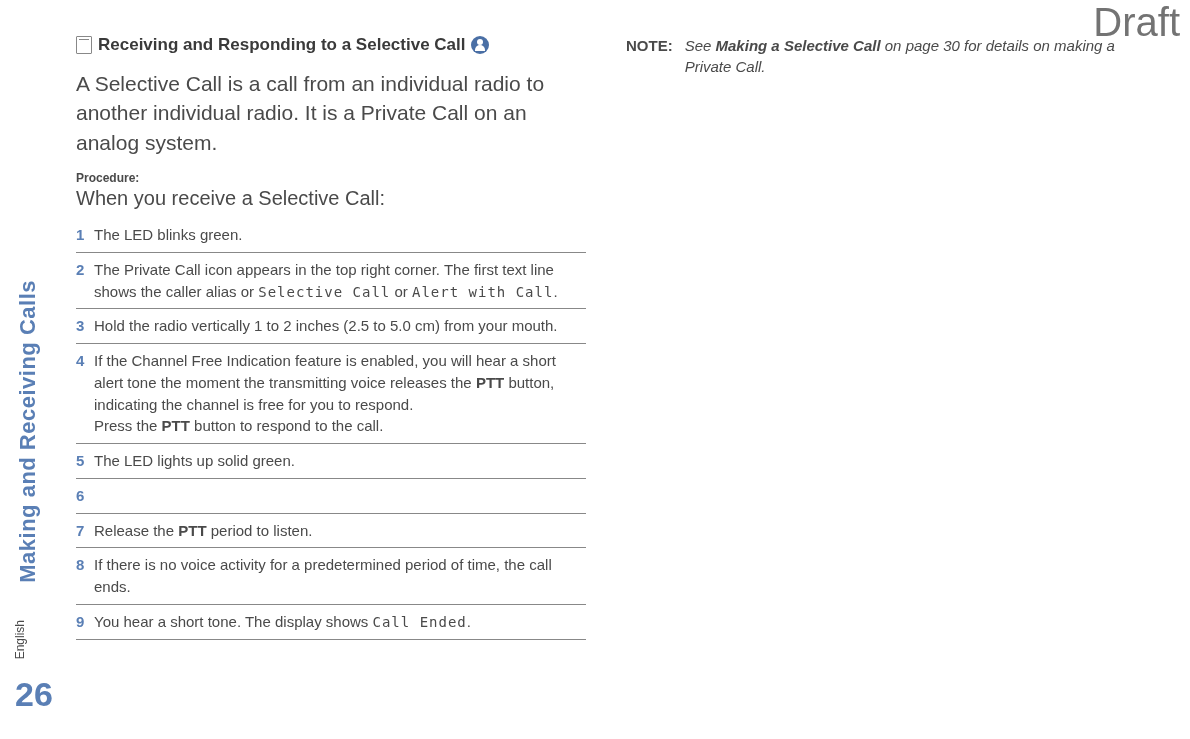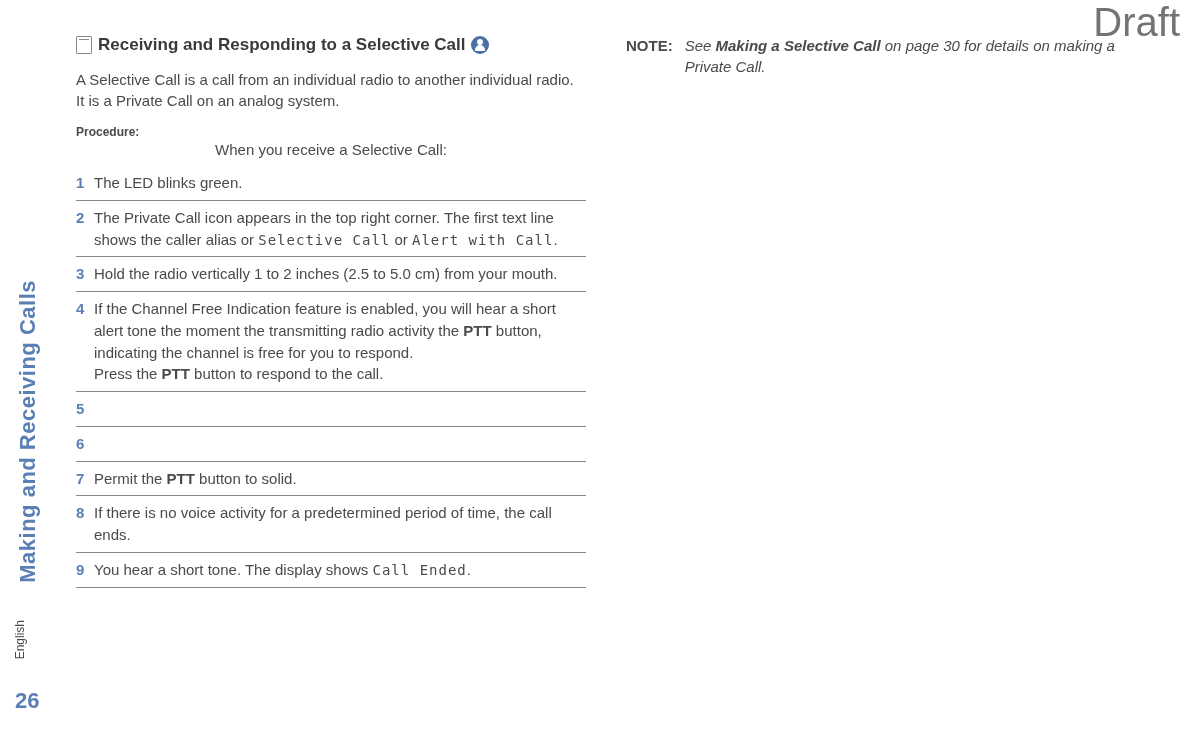--- a/index.html
+++ b/index.html
@@ -31,21 +31,21 @@
       font-weight: bold;
       font-size: 22px;
       letter-spacing: 0.5px;
     }
     .page-number {
       position: absolute;
       left: 15px;
       bottom: 25px;
       color: #5a7fb5;
       font-weight: bold;
-      font-size: 22px;
+      font-size: 34px;
     }
     .english-label {
       position: absolute;
       left: 13px;
       bottom: 80px;
       writing-mode: vertical-rl;
       transform: rotate(180deg);
       color: #4a4a4a;
       font-size: 12px;
     }
@@ -108,33 +108,32 @@
     .private-icon::after {
       content: '';
       width: 10px;
       height: 6px;
       background: #fff;
       border-radius: 5px 5px 0 0;
       position: absolute;
       bottom: 3px;
     }
     .intro {
-      font-size: 15px;
+      font-size: 21px;
       line-height: 1.4;
       margin-bottom: 14px;
     }
     .procedure-label {
       font-weight: bold;
       font-size: 12px;
       margin-bottom: 2px;
     }
     .procedure-sub {
-      font-size: 15px;
+      font-size: 20px;
       margin-bottom: 8px;
-      text-align: center;
     }
     .step {
       display: flex;
       align-items: flex-start;
       border-bottom: 1px solid #888;
       padding: 6px 0;
       font-size: 15px;
       line-height: 1.45;
     }
     .step-num {
@@ -198,37 +197,38 @@
     </div>
 
     <div class="step">
       <span class="step-num">3</span>
       <span class="step-text">Hold the radio vertically 1 to 2 inches (2.5 to 5.0 cm) from your mouth.</span>
     </div>
 
     <div class="step">
       <span class="step-num">4</span>
       <span class="step-text">
-        <span>If the Channel Free Indication feature is enabled, you will hear a short alert tone the moment the transmitting radio activity the </span><b>PTT</b><span> button, indicating the channel is free for you to respond.</span><br>
+        <span>If the Channel Free Indication feature is enabled, you will hear a short alert tone the moment the transmitting voice releases the </span><b>PTT</b><span> button, indicating the channel is free for you to respond.</span><br>
         <span>Press the </span><b>PTT</b><span> button to respond to the call.</span>
       </span>
     </div>
 
     <div class="step">
       <span class="step-num">5</span>
+      <span class="step-text">The LED lights up solid green.</span>
     </div>
 
     <div class="step">
       <span class="step-num">6</span>
     </div>
 
     <div class="step">
       <span class="step-num">7</span>
       <span class="step-text">
-        <span>Permit the </span><b>PTT</b><span> button to solid.</span>
+        <span>Release the </span><b>PTT</b><span> period to listen.</span>
       </span>
     </div>
 
     <div class="step">
       <span class="step-num">8</span>
       <span class="step-text">If there is no voice activity for a predetermined period of time, the call ends.</span>
     </div>
 
     <div class="step">
       <span class="step-num">9</span>

